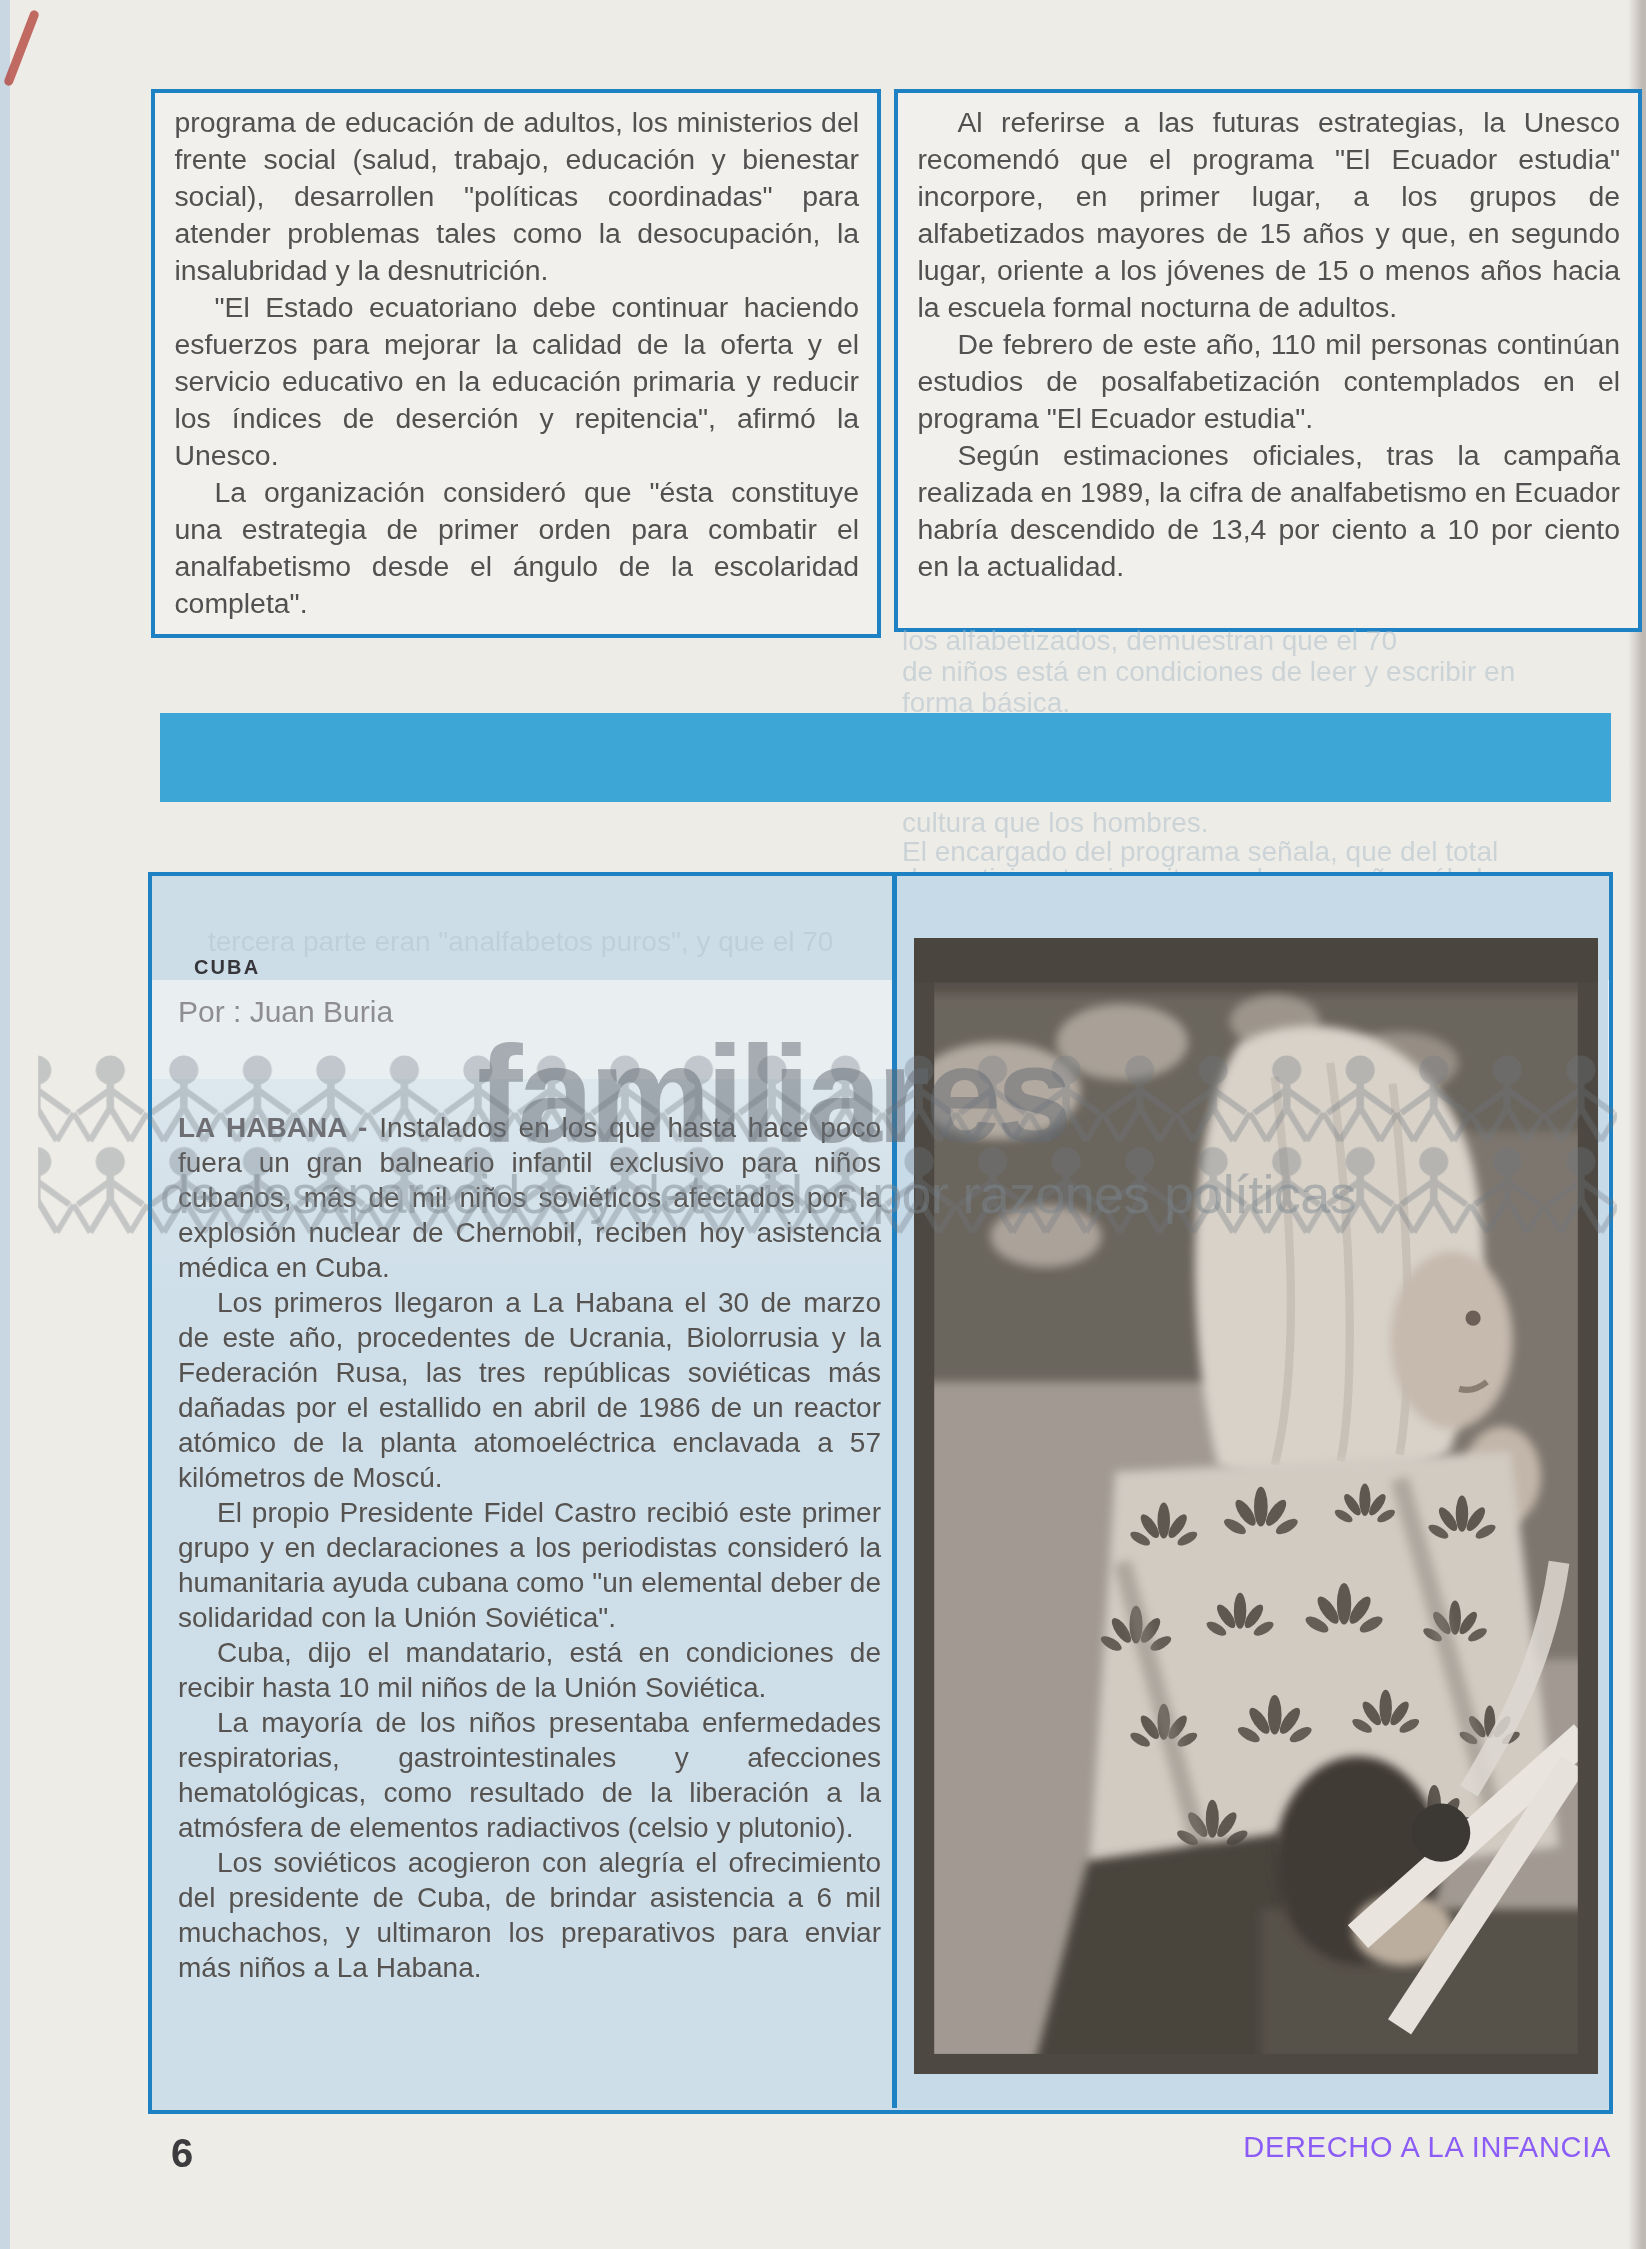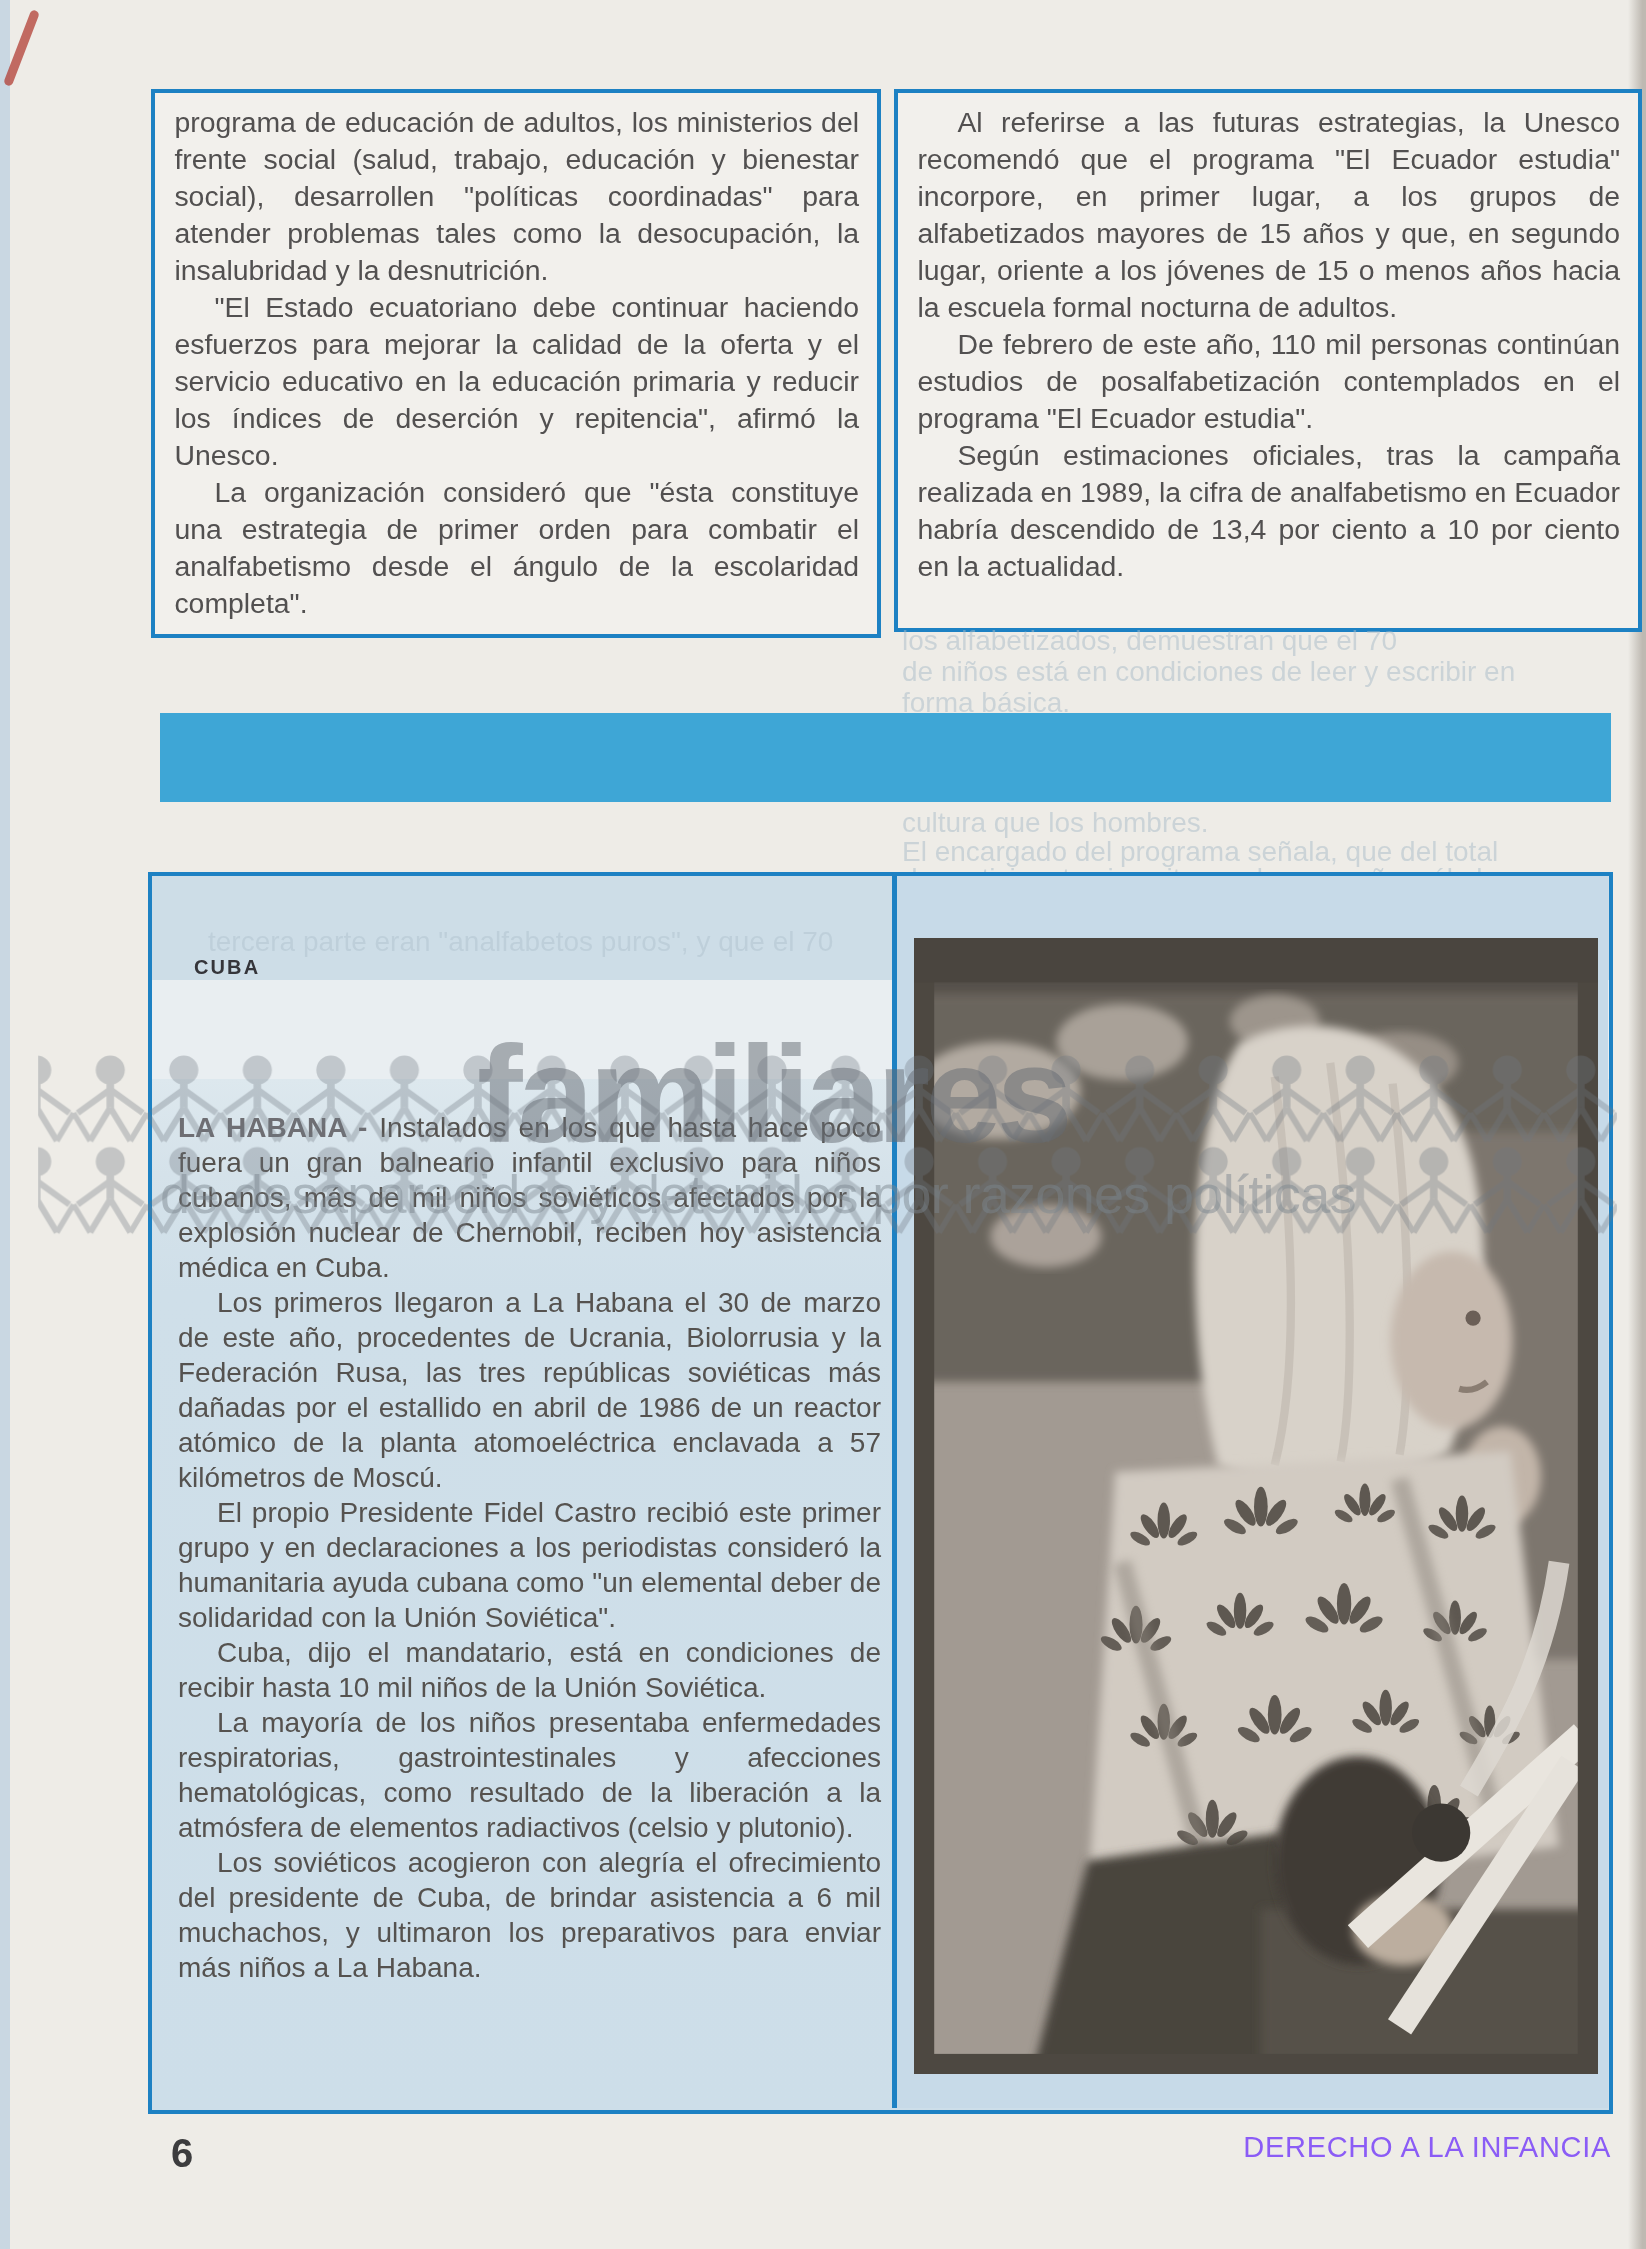--- a/index.html
+++ b/index.html
@@ -89,20 +89,21 @@
   <div class="ghost" style="left:902px;top:808px;width:701px">cultura que los hombres.</div>
   <div class="ghost" style="left:902px;top:837px;width:701px">El encargado del programa señala, que del total</div>
   <div class="ghost" style="left:902px;top:864px;width:701px">de participantes inscritos en la campaña, sólo la</div>
 
   <section class="cuba-box">
     <div class="photo-panel"></div>
     <div class="divider-v"></div>
 
     <div class="cuba-head">
       <p class="cuba-label">CUBA</p>
+      <p class="cuba-byline">Por : Juan Buria</p>
     </div>
 
     <div class="cuba-body">
       <p><span class="dateline">LA HABANA - </span><span>Instalados en los que hasta hace poco fuera un gran balneario infantil exclusivo para niños cubanos, más de mil niños soviéticos afectados por la explosión nuclear de Chernobil, reciben hoy asistencia médica en Cuba.</span></p>
       <p class="ind">Los primeros llegaron a La Habana el 30 de marzo de este año, procedentes de Ucrania, Biolorrusia y la Federación Rusa, las tres repúblicas soviéticas más dañadas por el estallido en abril de 1986 de un reactor atómico de la planta atomoeléctrica enclavada a 57 kilómetros de Moscú.</p>
       <p class="ind">El propio Presidente Fidel Castro recibió este primer grupo y en declaraciones a los periodistas consideró la humanitaria ayuda cubana como "un elemental deber de solidaridad con la Unión Soviética".</p>
       <p class="ind">Cuba, dijo el mandatario, está en condiciones de recibir hasta 10 mil niños de la Unión Soviética.</p>
       <p class="ind">La mayoría de los niños presentaba enfermedades respiratorias, gastrointestinales y afecciones hematológicas, como resultado de la liberación a la atmósfera de elementos radiactivos (celsio y plutonio).</p>
       <p class="ind">Los soviéticos acogieron con alegría el ofrecimiento del presidente de Cuba, de brindar asistencia a 6 mil muchachos, y ultimaron los preparativos para enviar más niños a La Habana.</p>
     </div>

